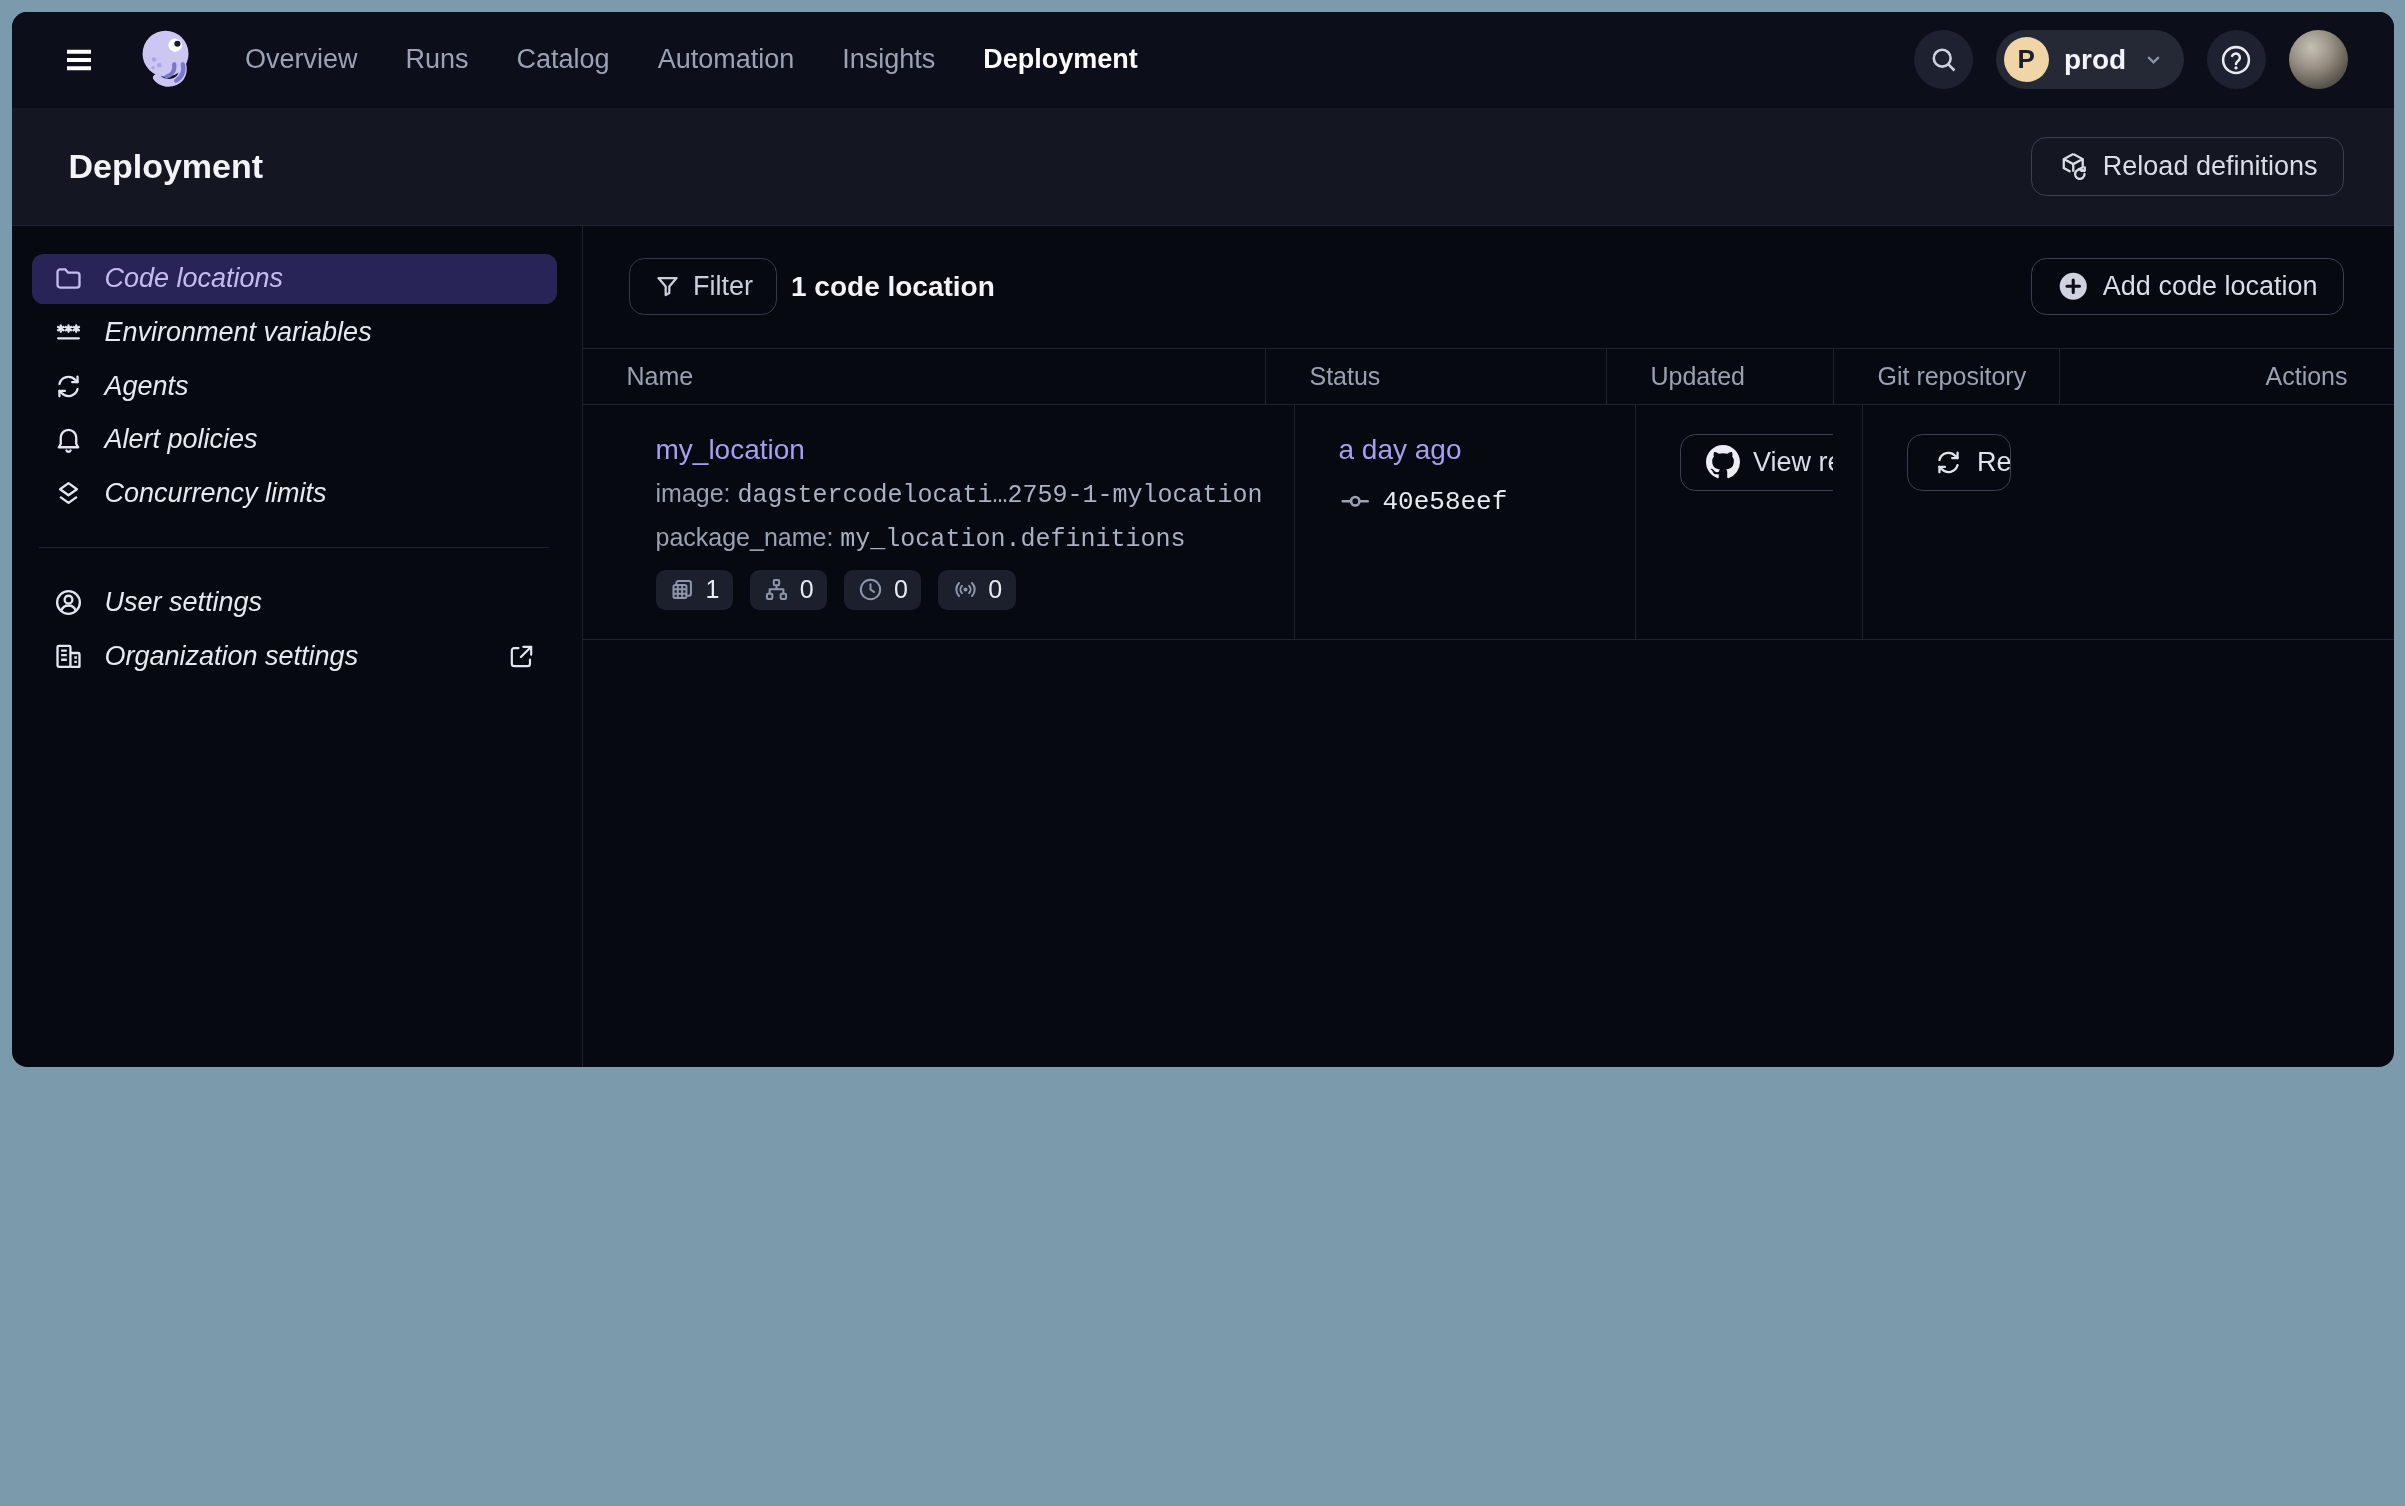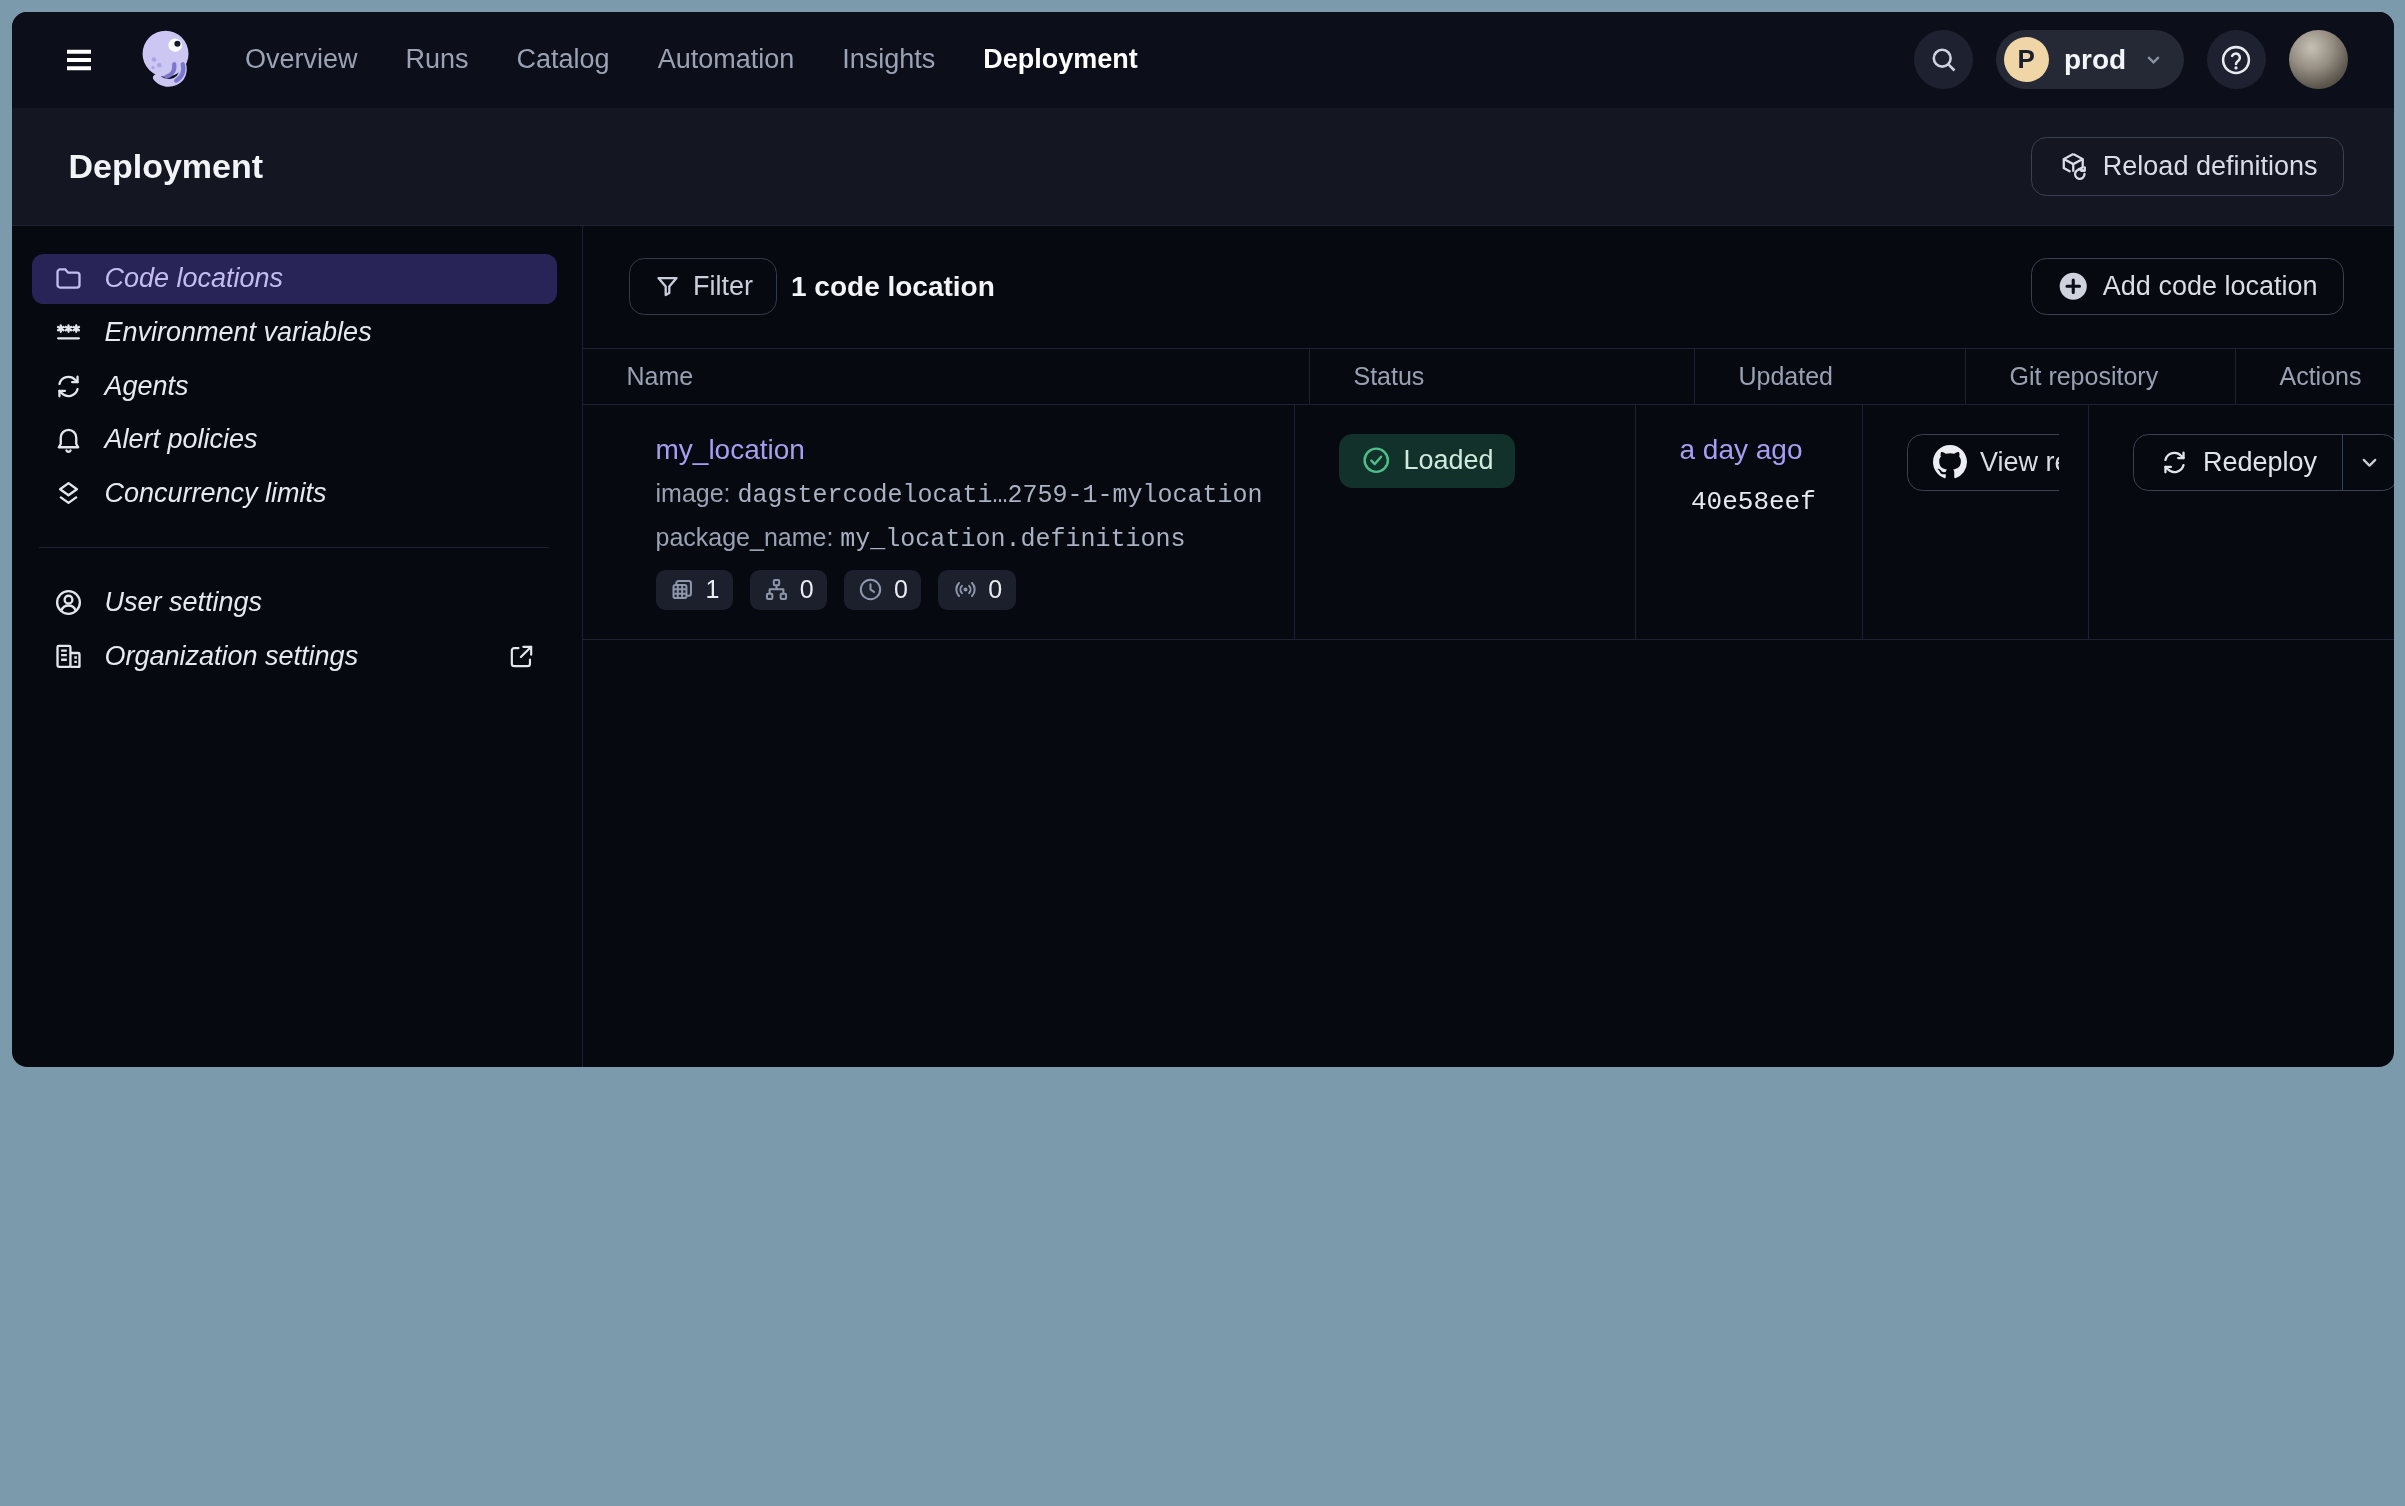--- a/index.html
+++ b/index.html
@@ -58,21 +58,21 @@
   .toolbar { display:flex; align-items:center; padding:32.5px 50px 0 46px; }
   .filter-btn { display:inline-flex; align-items:center; gap:11.5px; height:57px; padding:0 23px;
                 border:1.9px solid #333a4a; border-radius:15.3px; background:transparent; color:#c9cedb;
                 font-size:27px; font-family:inherit; cursor:pointer; }
   .count { margin-left:14px; font-size:28px; font-weight:700; color:#f2f4f8; }
   .add-btn { margin-left:auto; height:57px; }
 
   
   .loc-table { margin-top:32.5px; }
   .thead, .trow { display:grid; grid-template-columns:682px 341px 227px 226px 1fr; }
-  .thead { border-top:1px solid var(--divider,#1e2230); border-bottom:1px solid var(--divider,#1e2230);gap:44px; }
+  .thead { border-top:1px solid var(--divider,#1e2230); border-bottom:1px solid var(--divider,#1e2230); }
   .th { height:55px; display:flex; align-items:center; padding:0 19px 0 44px; font-size:25px; color:#98a0b2; }
   .th + .th, .td + .td { border-left:1px solid var(--divider,#1e2230); }
   .th.actions { justify-content:flex-end; padding-right:46px; }
   .trow { border-bottom:1px solid var(--divider,#1e2230); }
   .td { padding:29px 23px 29px 44px; min-height:215px;margin-left:29px; }
   .td.git { overflow:hidden; padding-right:0; }
   .td.actions { display:flex; justify-content:flex-end; align-items:flex-start; padding-right:48px; }
 
   .loc-name { font-size:28px; color:var(--accent,#a79ef2); text-decoration:none; display:inline-block; cursor:pointer; }
   .meta-line { margin-top:13.4px; font-size:25px; color:#99a1b3; white-space:nowrap; }
@@ -301,29 +301,20 @@
                 <span class="badge">
                   <svg width="27" height="27" viewBox="0 0 24 24" fill="none" stroke="currentColor" stroke-width="1.8" stroke-linecap="round">
                       <circle cx="12" cy="12" r="1.8" fill="currentColor" stroke="none"></circle>
                       <path d="M8.8 15.2a4.6 4.6 0 0 1 0-6.4M15.2 8.8a4.6 4.6 0 0 1 0 6.4M6.2 17.8a8.3 8.3 0 0 1 0-11.6M17.8 6.2a8.3 8.3 0 0 1 0 11.6"></path>
                     </svg>
                   <span class="badge-count">0</span>
                 </span>
               </div>
             </div>
 
-            <div class="td">
-              <span class="status-pill">
-                <svg width="32.5" height="32.5" viewBox="0 0 24 24" fill="none" stroke="currentColor" stroke-width="1.8" stroke-linecap="round" stroke-linejoin="round">
-                    <circle cx="12" cy="12" r="8.6"></circle>
-                    <path d="M8.4 12.3l2.5 2.5 4.7-5.4"></path>
-                  </svg>
-                <span>Loaded</span>
-              </span>
-            </div>
 
             <div class="td">
               <a class="updated-link">a day ago</a>
               <div class="commit">
                 <svg width="32.5" height="32.5" viewBox="0 0 24 24" fill="none" stroke="currentColor" stroke-width="1.9" stroke-linecap="round">
                     <circle cx="12" cy="12" r="3.1"></circle>
                     <path d="M2.8 12h6.1M15.1 12h6.1"></path>
                   </svg>
                 <span class="commit-hash">40e58eef</span>
               </div>

